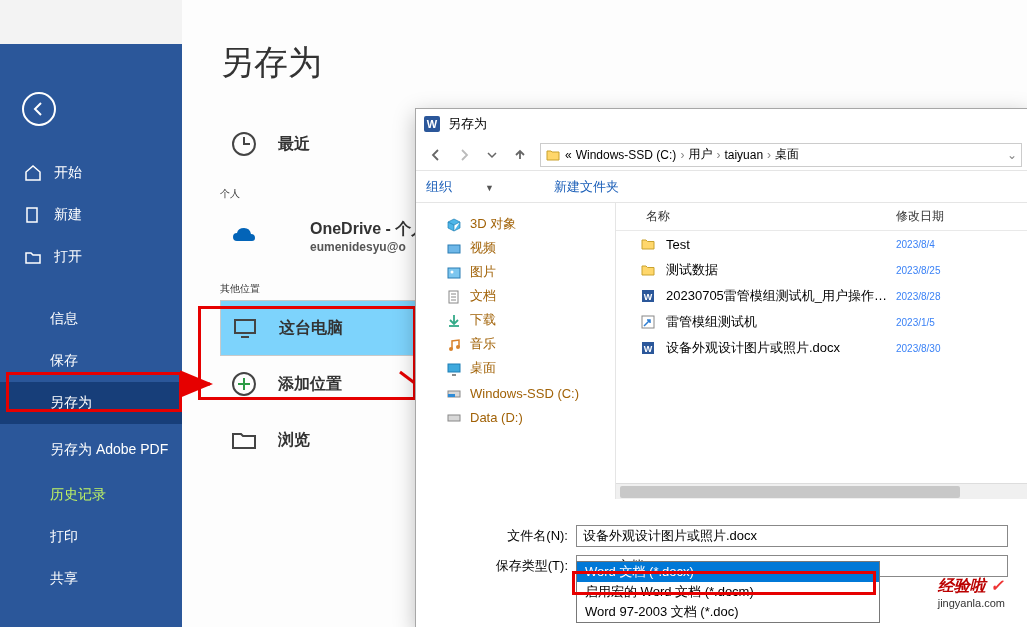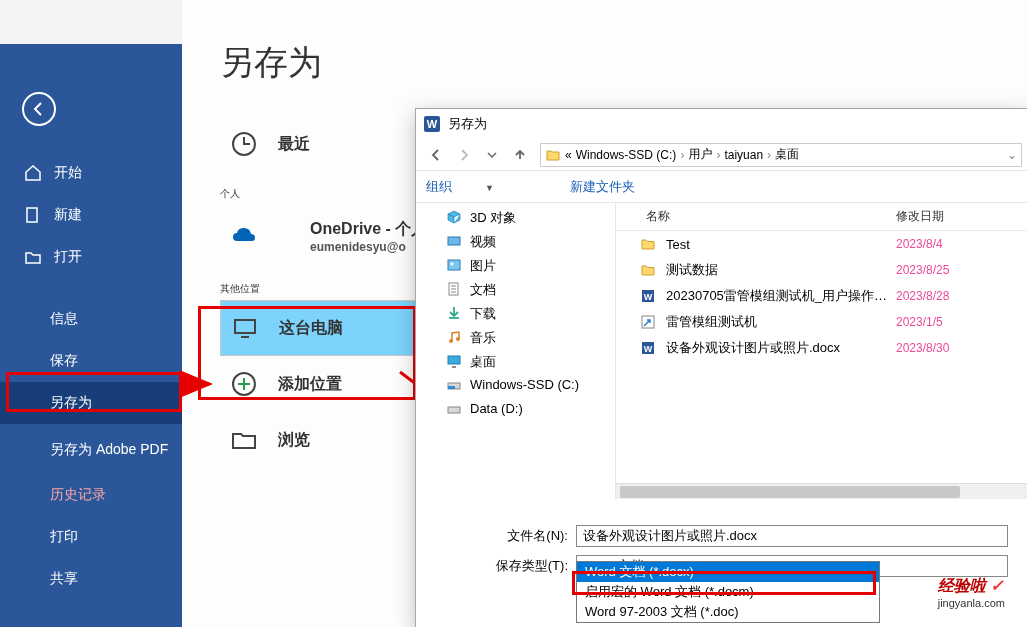--- a/index.html
+++ b/index.html
@@ -11,21 +11,21 @@
     
     .sidebar { position:absolute; left:0; top:0; width:182px; height:627px; background:#2b579a; color:#fff;margin-top:44px; }
     .back { width:34px; height:34px; border:2px solid #fff; border-radius:50%; margin:48px 0 0 22px; display:flex; align-items:center; justify-content:center; }
     .back svg { width:16px; height:16px; }
     .nav { margin-top:26px; }
     .nav-item { height:42px; display:flex; align-items:center; padding-left:24px; font-size:14px; cursor:pointer; }
     .nav-item.sel { background:#173e79; }
     .nav-item .ic { width:18px; height:18px; margin-right:12px; display:inline-flex; }
     .nav-sep { height:20px; }
     .nav-item.txt { padding-left:50px; }
-    .nav-item.faded { color:#fca5a5; }
+    .nav-item.faded { color:#bef264; }
 
     
     .main { position:absolute; left:182px; top:0; right:0; bottom:0; background:#fdfdfd; }
     .page-title { font-size:34px; color:#333; margin:40px 0 0 38px; font-weight:400; }
     .loc-list { margin:30px 0 0 38px; width:250px; }
     .loc-item { display:flex; align-items:center; height:56px; padding-left:10px; cursor:pointer;font-weight:bold; }
     .loc-item .lic { width:28px; height:28px; margin-right:20px; display:inline-flex; color:#444; }
     .loc-item .lbl { font-size:16px; color:#333; }
     .loc-sub { font-size:10px; color:#333; margin-top:15px; margin-bottom:4px; }
     .loc-item.onedrive .mail { font-size:12px; color:#555; display:block; }
@@ -40,37 +40,37 @@
     .dlg-title { height:30px; display:flex; align-items:center; padding-left:8px; font-size:13px; color:#000; }
     .dlg-title .wic { width:16px; height:16px; background:#2b579a; color:#fff; font-size:11px; font-weight:bold; display:inline-flex; align-items:center; justify-content:center; margin-right:8px; border-radius:2px; }
 
     .navbar { height:32px; display:flex; align-items:center; border-bottom:1px solid #e5e5e5; padding:0 6px; }
     .navbar .nbtn { width:28px; height:24px; display:flex; align-items:center; justify-content:center; color:#555; }
     .navbar .path { flex:1; height:24px; border:1px solid #ccc; display:flex; align-items:center; font-size:12px; margin-left:6px; padding:0 4px; background:#fff; }
     .navbar .path .seg { padding:0 4px; cursor:pointer; }
     .navbar .path .chev { color:#888; }
     .navbar .path .fic { width:16px; height:16px; margin-right:4px; }
 
-    .toolbar { height:32px; display:flex; align-items:center; padding:0 10px; font-size:13px; color:#1a5eb8; border-bottom:1px solid #e5e5e5;gap:16px; }
+    .toolbar { height:32px; display:flex; align-items:center; padding:0 10px; font-size:13px; color:#1a5eb8; border-bottom:1px solid #e5e5e5; }
     .toolbar span { margin-right:30px; cursor:pointer; }
     .toolbar .drpic { font-size:9px; margin-left:3px; color:#555;}
 
     .body { display:flex; height:296px; }
     .tree { width:200px; border-right:1px solid #e5e5e5; overflow:hidden; padding-top:6px; }
-    .tree-item { height:24px; display:flex; align-items:flex-start; font-size:13px; color:#000000; padding-left:30px; cursor:pointer; }
+    .tree-item { height:24px; display:flex; align-items:flex-end; font-size:13px; color:#a16207; padding-left:30px; cursor:pointer; }
     .tree-item .tic { width:16px; height:16px; margin-right:8px; display:inline-flex; }
     .tree-item.drive { padding-left:30px; }
 
     .files { flex:1; overflow:hidden; position:relative; }
     .fhead { height:28px; display:flex; align-items:center; border-bottom:1px solid #e9e9e9; font-size:12px; color:#333; }
     .fhead .c1 { width:280px; padding-left:30px; }
     .fhead .c2 { flex:1; }
     .frow { height:26px; display:flex; align-items:center; font-size:13px; color:#000; cursor:pointer; }
     .frow .c1 { width:280px; padding-left:24px; display:flex; align-items:center; white-space:nowrap; overflow:hidden; text-overflow:ellipsis; }
-    .frow .c2 { flex:1; font-size:12px; color:#ec4899; }
+    .frow .c2 { flex:1; font-size:10px; color:#3b82f6; }
     .frow .ric { width:16px; height:16px; margin-right:10px; display:inline-flex; flex-shrink:0; }
     .frow .c1 .txt { white-space:nowrap; overflow:hidden; text-overflow:ellipsis; }
     .hscroll { position:absolute; bottom:0; left:0; right:0; height:16px; background:#f0f0f0; border-top:1px solid #ddd; }
     .hscroll .thumb { position:absolute; left:4px; top:2px; width:340px; height:12px; background:#c8c8c8; border-radius:2px; }
 
     .form { padding:22px 20px 0 60px; font-size:13px; position:relative; }
     .form-row { display:flex; align-items:center; height:30px; }
     .form-row label { width:92px; text-align:right; margin-right:8px; color:#000; }
     .form-row .inp { flex:1; height:22px; border:1px solid #888; padding:0 6px; background:#fff; font-size:13px; line-height:20px; }
 

